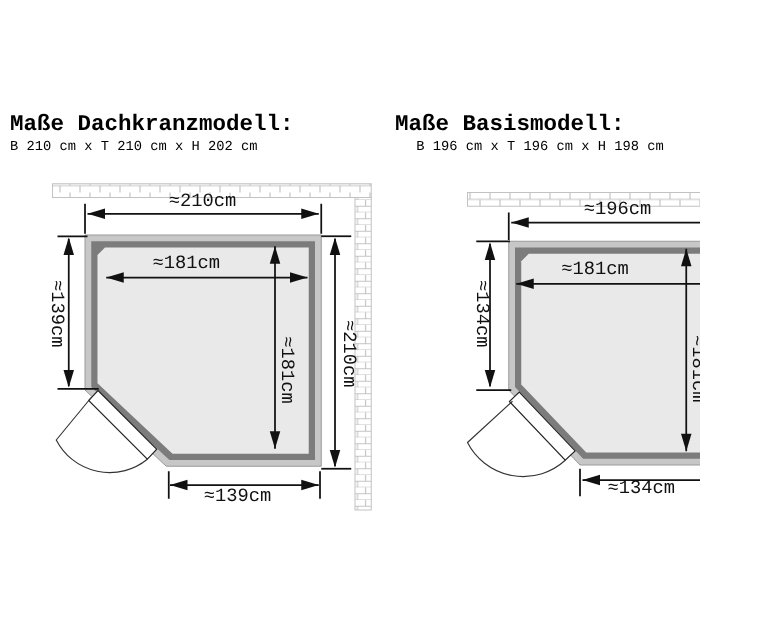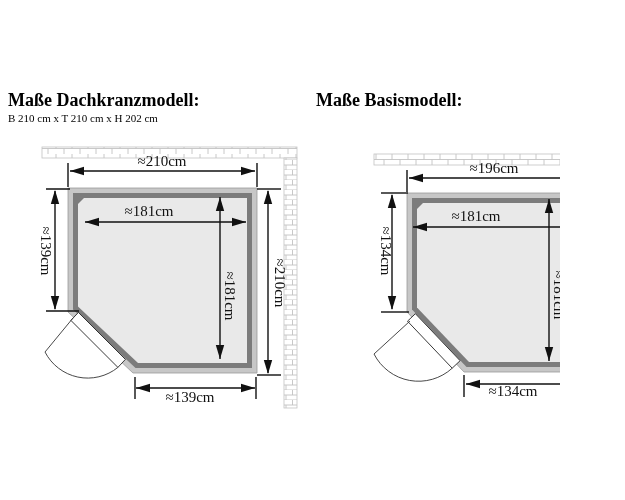--- a/index.html
+++ b/index.html
@@ -1,36 +1,37 @@
 <!DOCTYPE html>
 <html style="--line: #111111; --sauna-outer: #c7c7c7; --sauna-wall: #7c7c7c; --sauna-floor: #e9e9e9; --brick-line: #c2c2c2; --door-line: #333333; --text: #000000; --background: #ffffff;"><head>
 <meta charset="utf-8">
 <style>
   :root{
     --line:#111111; --sauna-outer:#c7c7c7; --sauna-wall:#7c7c7c; --sauna-floor:#e9e9e9;
     --brick-line:#c2c2c2; --door-line:#333333; --text:#000000; --background:#ffffff;
   }
   html,body{margin:0;padding:0;}
   .stage{position:relative;width:560px;height:500px;background:var(--background);
-         font-family:Liberation Serif, serif;overflow:hidden;border-radius:16px;}
+         font-family:Liberation Mono, monospace;overflow:hidden;border-radius:16px;}
   .stage svg{position:absolute;left:0;top:0;}
   .title{position:absolute;font-weight:bold;font-size:18px;color:var(--text);white-space:nowrap;}
   .subtitle{position:absolute;font-size:11px;color:var(--text);white-space:nowrap;}
   .dim{position:absolute;font-size:15px;color:var(--line);white-space:nowrap;
        transform:translate(-50%,-50%);line-height:1;}
   .dim.rot{transform:translate(-50%,-50%) rotate(90deg);}
 </style>
 </head>
 <body>
 
 <div class="stage">
 
   <div class="title" style="left:8px;top:90px">Maße Dachkranzmodell:</div>
   <div class="subtitle" style="left:8px;top:112px">B 210 cm x T 210 cm x H 202 cm</div>
   <div class="title" style="left:316px;top:90px">Maße Basismodell:</div>
+  <div class="subtitle" style="left:333px;top:112px">B 196 cm x T 196 cm x H 198 cm</div>
 
   <svg width="625" height="500" viewBox="0 0 625 500">
     <defs>
       <pattern id="bricksH" width="16" height="11" patternUnits="userSpaceOnUse">
         <rect width="16" height="11" fill="#ffffff"></rect>
         <path d="M0,5.5 H16 M8,0 V5.5 M0,5.5 V11 M16,5.5 V11" stroke="var(--brick-line)" stroke-width="0.9" fill="none"></path>
       </pattern>
       <pattern id="bricksV" width="13" height="10" patternUnits="userSpaceOnUse">
         <rect width="13" height="10" fill="#ffffff"></rect>
         <path d="M0,5 H13 M0,10 H13 M6.5,0 V5 M0,5 V10 M13,5 V10" stroke="var(--brick-line)" stroke-width="0.9" fill="none"></path>

